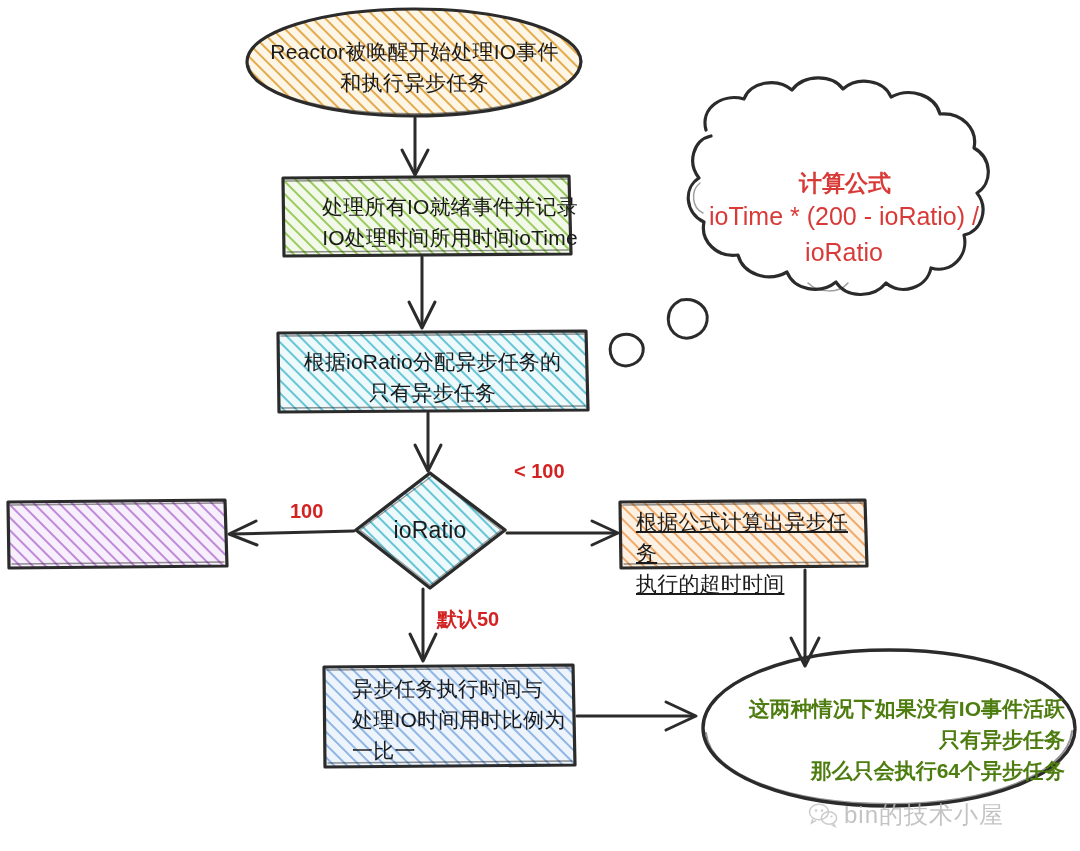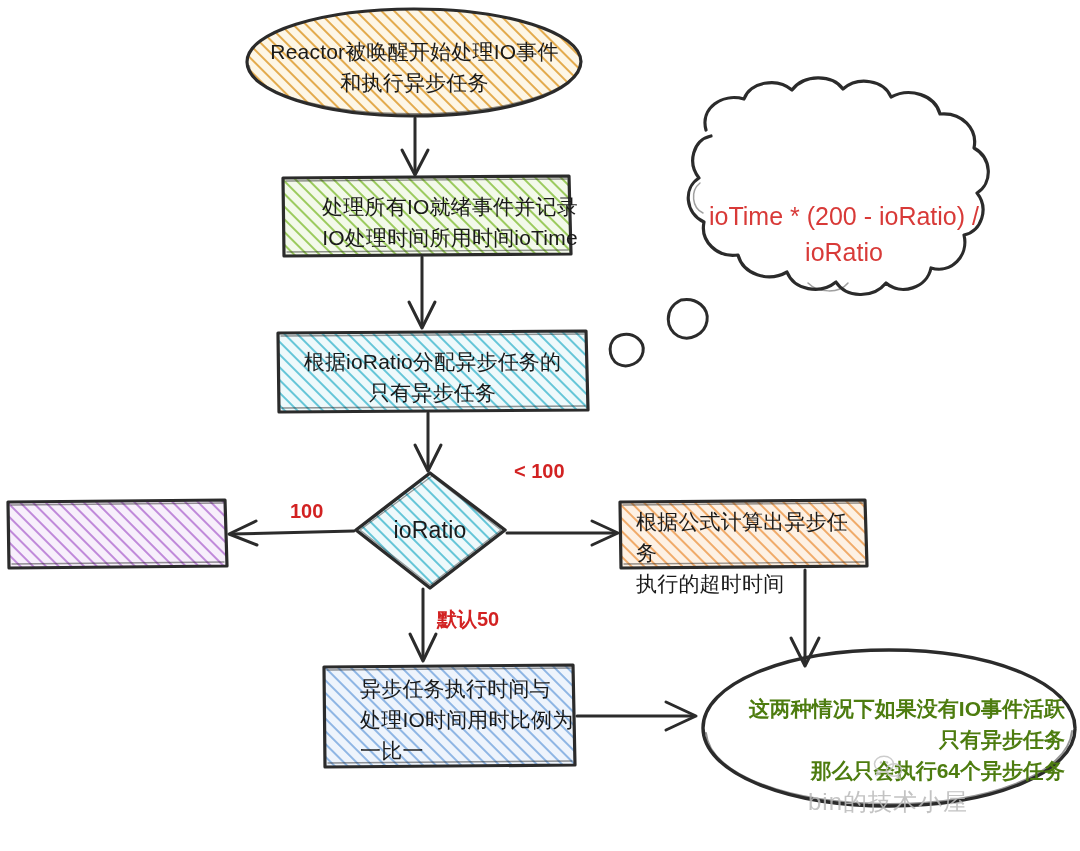--- a/index.html
+++ b/index.html
@@ -245,38 +245,39 @@
 
   <div class="node-label center" style="left:285px; top:191px; width:330px;">处理所有IO就绪事件并记录
 IO处理时间所用时间ioTime</div>
 
   <div class="node-label center" style="left:280px; top:346px; width:305px;">根据ioRatio分配异步任务的
 只有异步任务</div>
 
   <div class="node-label center" style="left:370px; top:515px; width:120px; font-size:23px;">ioRatio</div>
 
 
-  <div class="node-label left" style="left:636px; top:506px; width:226px;">根据公式计算出异步任务
+  <div class="node-label left" style="left:636px; top:506px; width:226px;text-decoration:underline;">根据公式计算出异步任务
 执行的超时时间</div>
 
-  <div class="node-label left" style="left:360px; top:673px; width:226px;">异步任务执行时间与
+  <div class="node-label left" style="left:352px; top:673px; width:226px;">异步任务执行时间与
 处理IO时间用时比例为
 一比一</div>
 
   <div class="ellipse-text" style="left:715px; top:693px; width:350px;">这两种情况下如果没有IO事件活跃
 只有异步任务
 那么只会执行64个异步任务</div>
 
+  <div class="cloud-text cloud-title" style="left:700px; top:166px; width:290px;">计算公式</div>
   <div class="cloud-text cloud-formula" style="left:668px; top:198px; width:352px;">ioTime * (200 - ioRatio) / ioRatio</div>
 
   <div class="edge-label" style="left:290px; top:483px;margin-top:16px;">100</div>
   <div class="edge-label" style="left:514px; top:459px;">&lt; 100</div>
   <div class="edge-label" style="left:437px; top:607px;">默认50</div>
 
-  <div class="watermark" style="left:808px; top:754px;flex-direction:column;">
+  <div class="watermark" style="left:808px; top:799px;">
     <svg width="30" height="26" viewBox="0 0 30 26">
       <g fill="none" stroke="#c4c4c4" stroke-width="1.5">
         <ellipse cx="11" cy="10" rx="9.5" ry="7.8"></ellipse>
         <path d="M5 16.5 L3.5 21 L8 18.3"></path>
         <ellipse cx="21" cy="16" rx="7.6" ry="6.2"></ellipse>
         <path d="M25.5 21 L27 24.5 L23.5 22.6"></path>
       </g>
       <circle cx="8" cy="8.5" r="1.3" fill="#c4c4c4"></circle>
       <circle cx="14" cy="8.5" r="1.3" fill="#c4c4c4"></circle>
       <circle cx="18.5" cy="14.5" r="1.1" fill="#c4c4c4"></circle>

